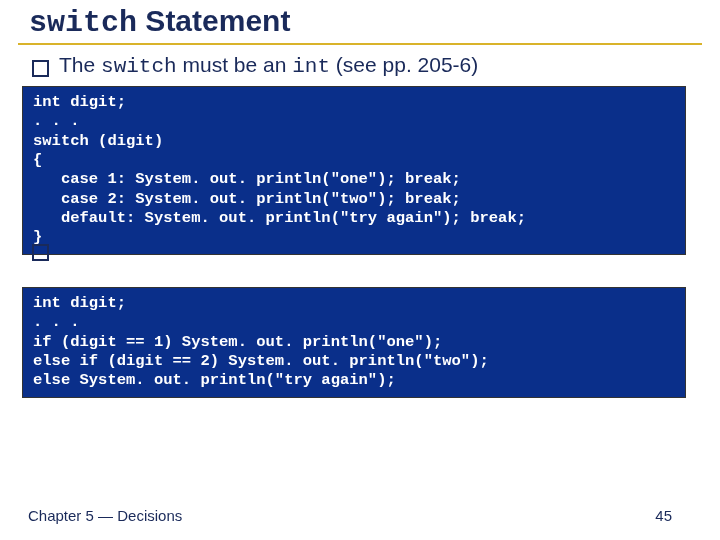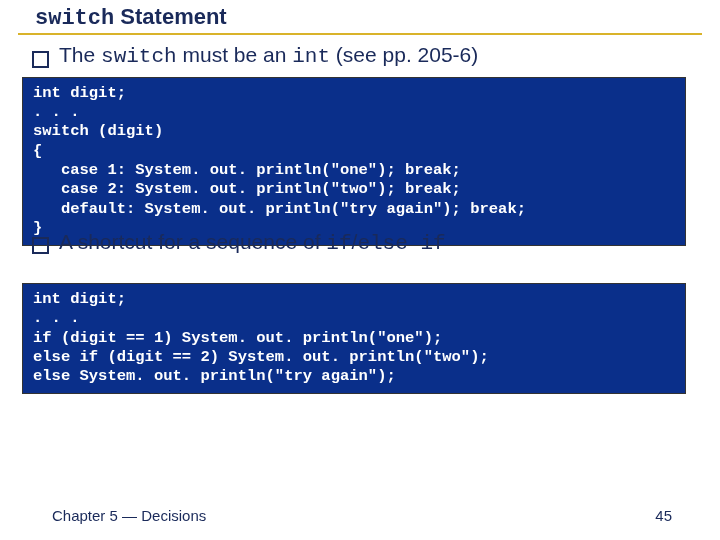--- a/index.html
+++ b/index.html
@@ -13,24 +13,24 @@
     overflow: hidden;
   }
   .slide {
     padding: 4px 18px 0 18px;
     box-sizing: border-box;
     width: 100%;
     height: 100%;
     position: relative;
   }
   .title {
-    font-size: 22px;
+    font-size: 30px;
     font-weight: bold;
     color: #1a2a5a;
-    margin: 0 0 2px 17px;
+    margin: 0 0 2px 11px;
     line-height: 1.15;
   }
   .title .mono {
     font-family: "Courier New", monospace;
     font-weight: bold;
   }
   .hr {
     border: none;
     border-top: 2px solid #d9b32a;
     margin: 0 0 6px 0;
@@ -68,21 +68,21 @@
   .shadowy {
     position: relative;
     margin-top: -2px;
     margin-bottom: 2px;
   }
   .footer {
     position: absolute;
     left: 0;
     right: 0;
     bottom: 16px;
-    padding: 0 48px 0 52px;
+    padding: 0 48px 0 28px;
     display: flex;
     justify-content: space-between;
     font-size: 15px;
     color: #1a2a5a;
   }
   .overlap {
     margin-top: -18px;
   }
 </style>
 </head>
@@ -105,23 +105,20 @@
 . . .
 switch (digit)
 {
    case 1: System. out. println("one"); break;
    case 2: System. out. println("two"); break;
    default: System. out. println("try again"); break;
 }</div>
 
   <div class="bullet-row overlap">
     <div class="bullet-box"></div>
-    <div class="bullet-text">
-      <span>A shortcut for a sequence of </span><span class="mono">if</span><span>/</span><span class="mono">else if</span>
-    </div>
   </div>
 
   <div style="height:22px"></div>
 
   <div class="code-block shadowy">int digit;
 . . .
 if (digit == 1) System. out. println("one");
 else if (digit == 2) System. out. println("two");
 else System. out. println("try again");</div>
 

